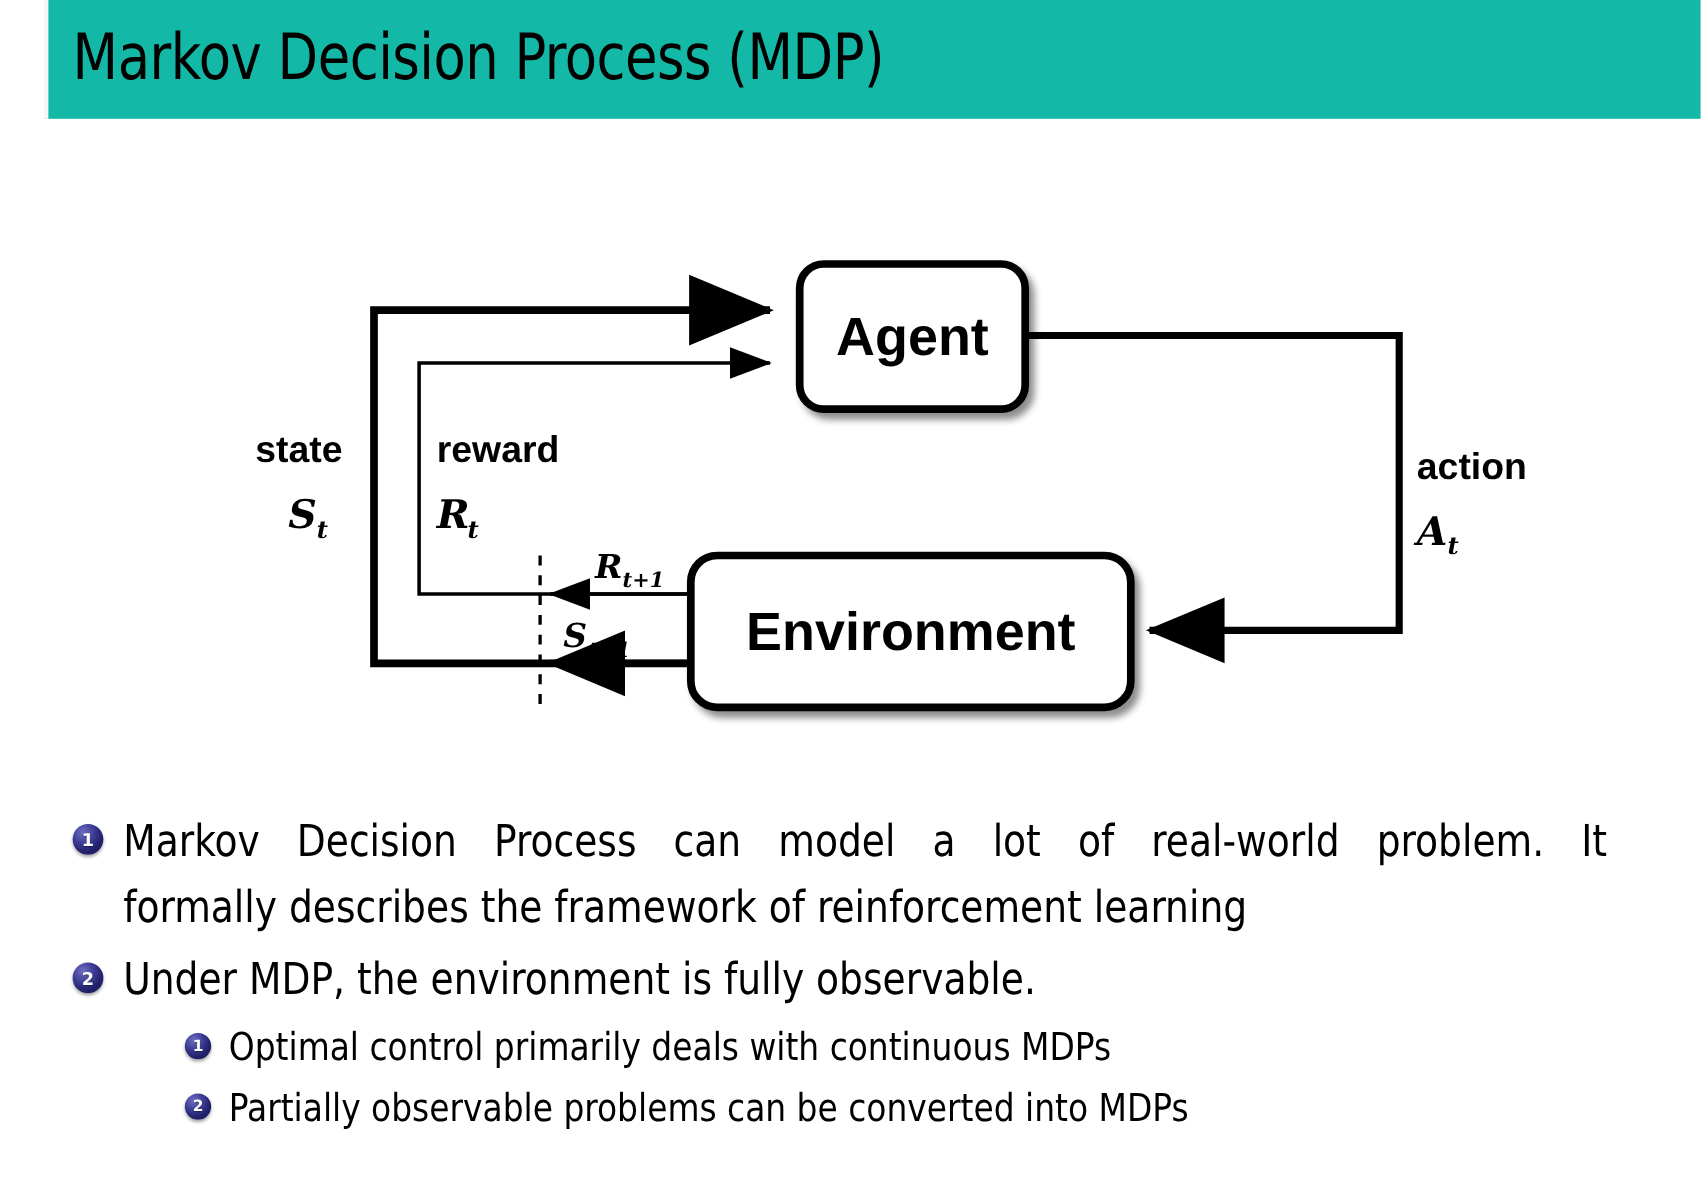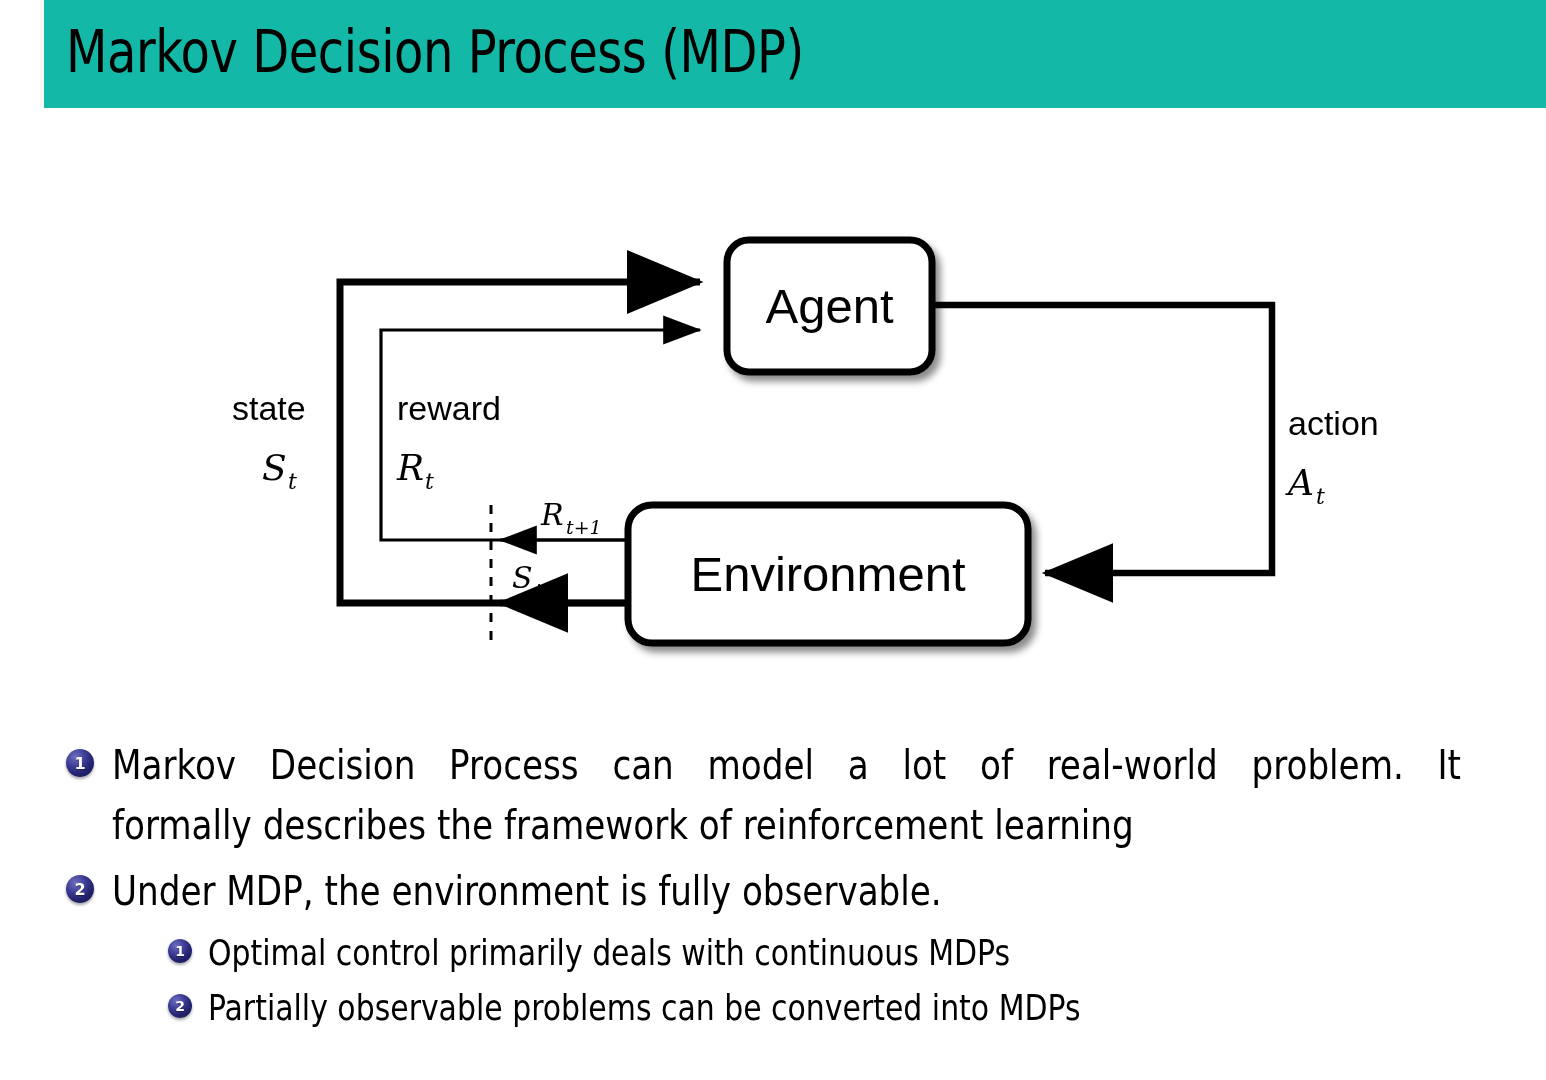--- a/index.html
+++ b/index.html
@@ -47,20 +47,21 @@
     white-space: nowrap;
   }
 
   
   .diagram {
     position: absolute;
     left: 0;
     top: 130px;
     width: 1546px;
     height: 560px;
+    font-weight: bold;
   }
   .diagram svg {
     display: block;
   }
 
   .box-label {
     font-family: "Liberation Sans", "DejaVu Sans", sans-serif;
     font-size: 49px;
     fill: #000;
   }

